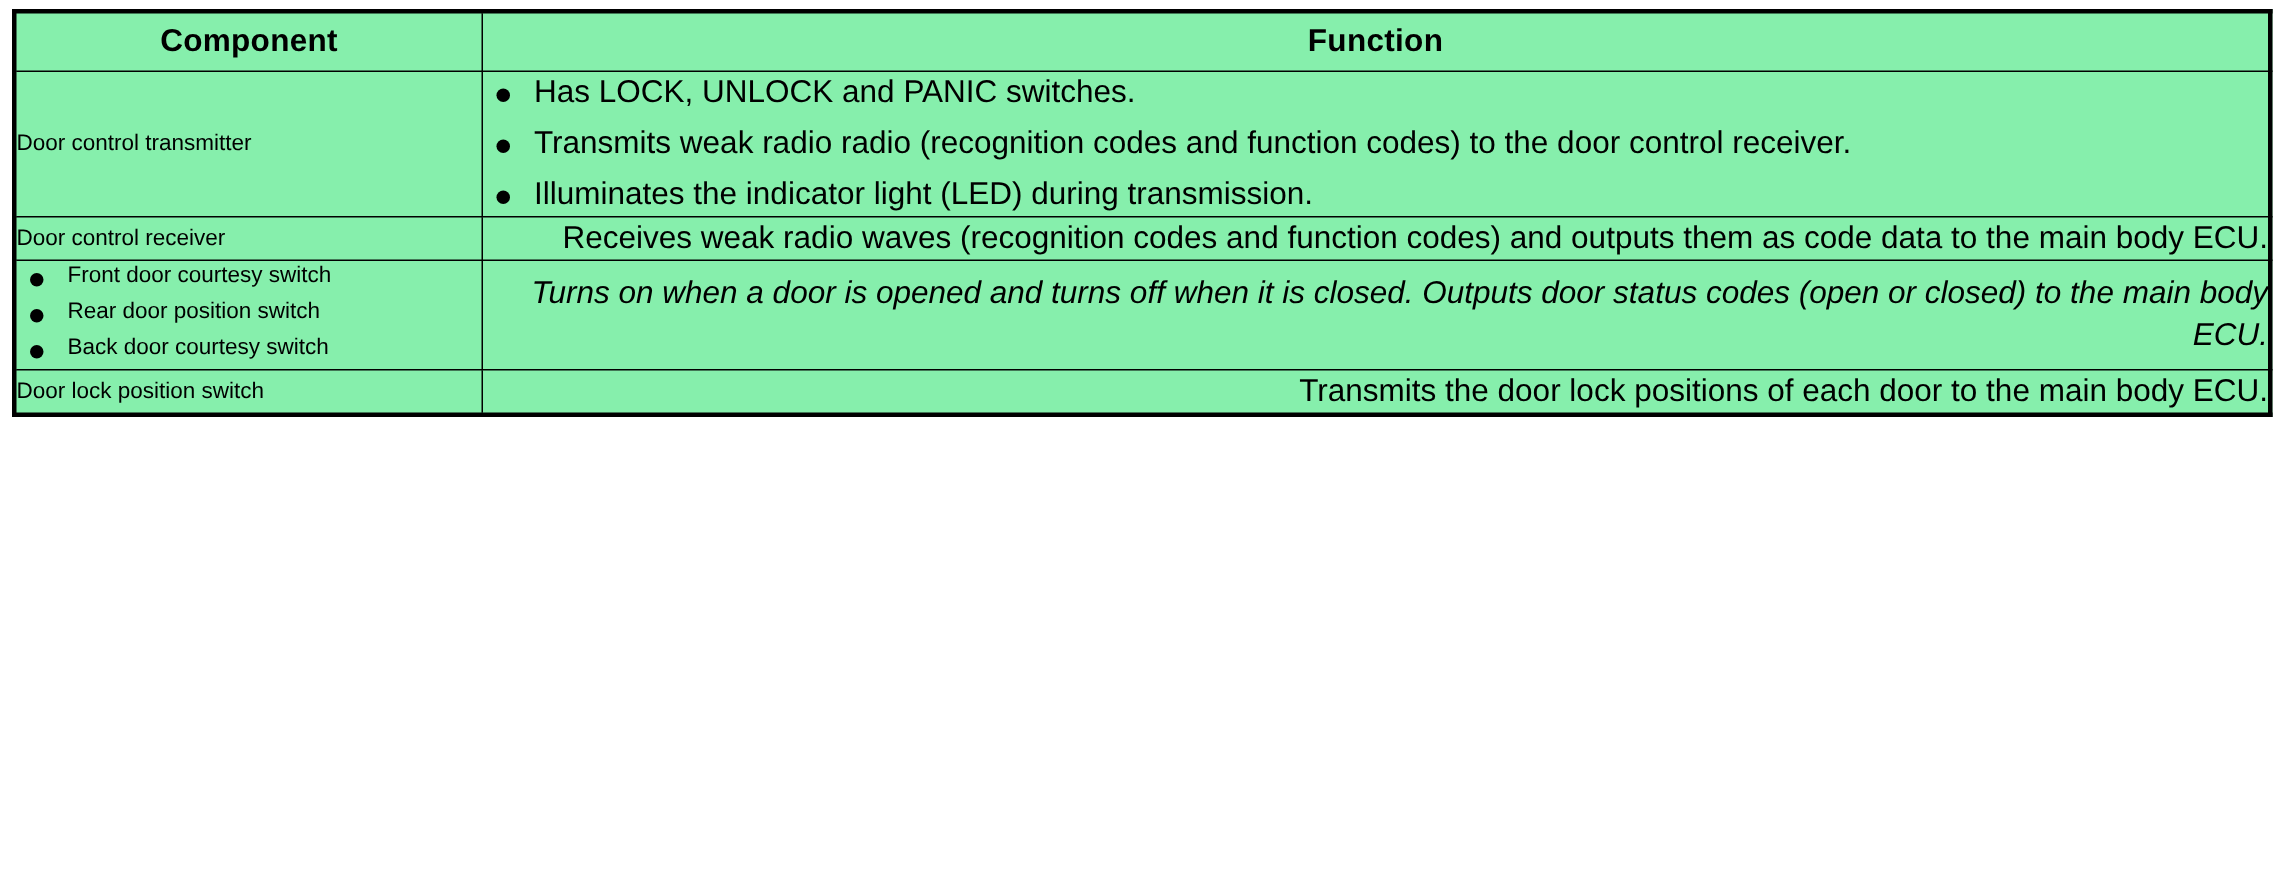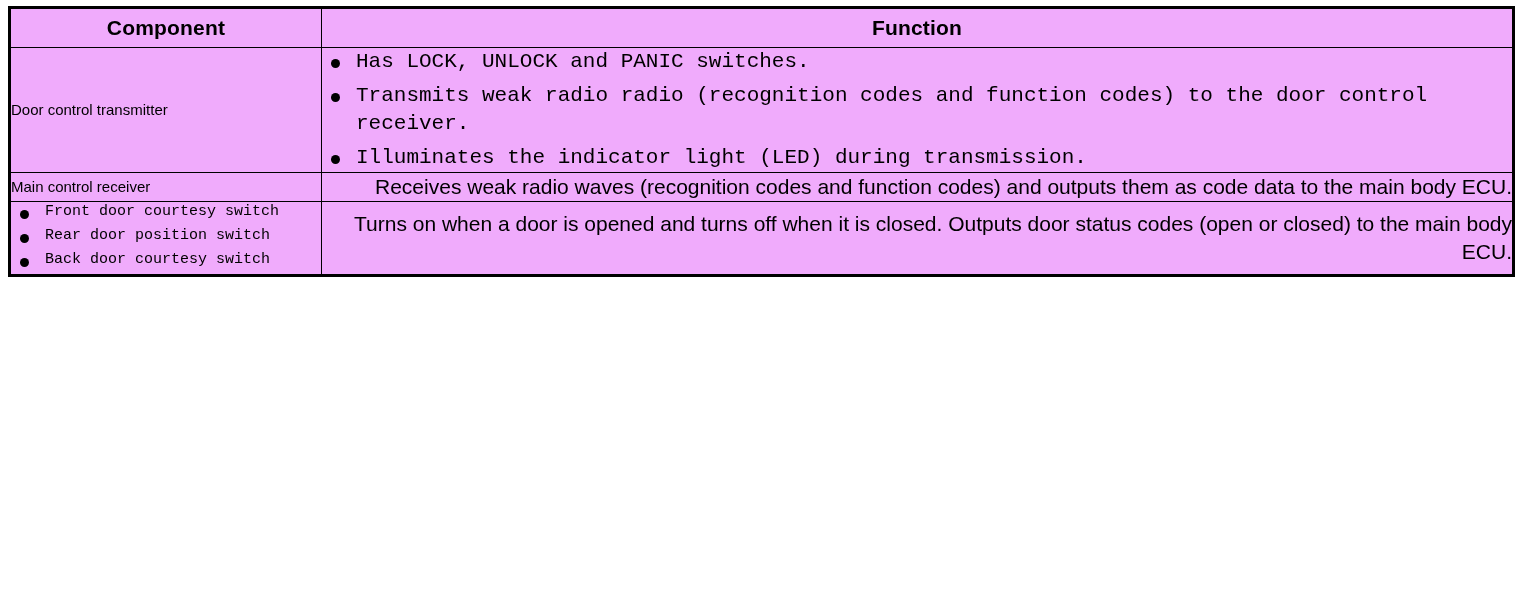--- a/index.html
+++ b/index.html
@@ -19,21 +19,21 @@
     width: 1520px;
     height: 590px;
     box-sizing: border-box;
     padding: 6px 8px 8px 8px;
   }
   table.spec-table {
     width: 1504px;
     border-collapse: collapse;
     table-layout: fixed;
     border: 3px solid #000;
-    background: #f0abfc;
+    background: #86efac;
   }
   table.spec-table col.c-component { width: 312px; }
   table.spec-table col.c-function  { width: 1192px; }
 
   table.spec-table th,
   table.spec-table td {
     border: 1px solid #000;
     vertical-align: middle;
     padding: 0;
   }
@@ -56,42 +56,41 @@
   td.function-cell {
     font-size: 21px;
     line-height: 1.35;
     padding: 10px 12px 10px 10px;
   }
 
   ul.bullets {
     list-style: none;
     margin: 0;
     padding: 0;
-    font-family: Liberation Mono, monospace;
   }
   ul.bullets li {
     position: relative;
     padding-left: 34px;
     margin: 0 0 6px 0;
     line-height: 1.33;
   }
   ul.bullets li:last-child { margin-bottom: 0; }
   ul.bullets li .dot {
     position: absolute;
     left: 9px;
     top: 0.52em;
     width: 9px;
     height: 9px;
     background: #000;
     border-radius: 50%;
   }
   ul.bullets.tight li { margin-bottom: 4px; }
 
   .para { margin: 0; text-align: right; }
-  .cell-mid { vertical-align: middle; }
+  .cell-mid { vertical-align: middle; font-style: italic; }
 </style>
 </head>
 <body>
 
 <div class="sheet">
   <table class="spec-table">
     <colgroup>
       <col class="c-component">
       <col class="c-function">
     </colgroup>
@@ -120,21 +119,21 @@
             <li>
               <span class="dot"></span>
               <span>Illuminates the indicator light (LED) during transmission.</span>
             </li>
           </ul>
         </td>
       </tr>
 
       <tr>
         <td class="component-cell">
-          <span>Main control receiver</span>
+          <span>Door control receiver</span>
         </td>
         <td class="function-cell">
           <p class="para">Receives weak radio waves (recognition codes and function codes) and outputs them as code data to the main body ECU.</p>
         </td>
       </tr>
 
       <tr>
         <td class="component-cell">
           <ul class="bullets tight">
             <li>
@@ -150,17 +149,25 @@
               <span>Back door courtesy switch</span>
             </li>
           </ul>
         </td>
         <td class="function-cell cell-mid">
           <p class="para">Turns on when a door is opened and turns off when it is closed. Outputs door status codes (open or closed) to the main body ECU.</p>
         </td>
       </tr>
 
 
+      <tr>
+        <td class="component-cell">
+          <span>Door lock position switch</span>
+        </td>
+        <td class="function-cell">
+          <p class="para">Transmits the door lock positions of each door to the main body ECU.</p>
+        </td>
+      </tr>
 
 
     </tbody>
   </table>
 </div>
 
 </body></html>

